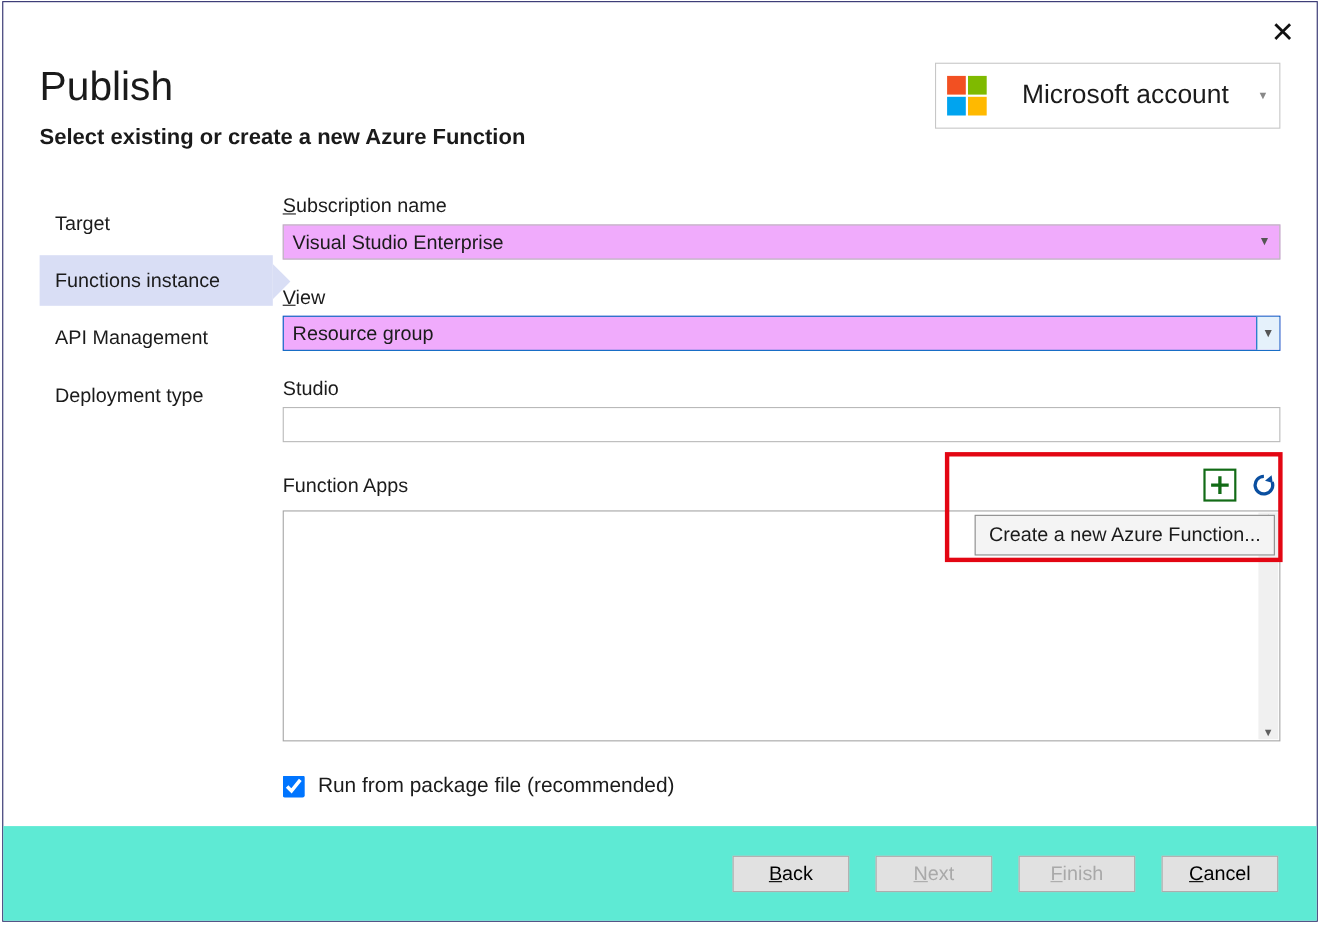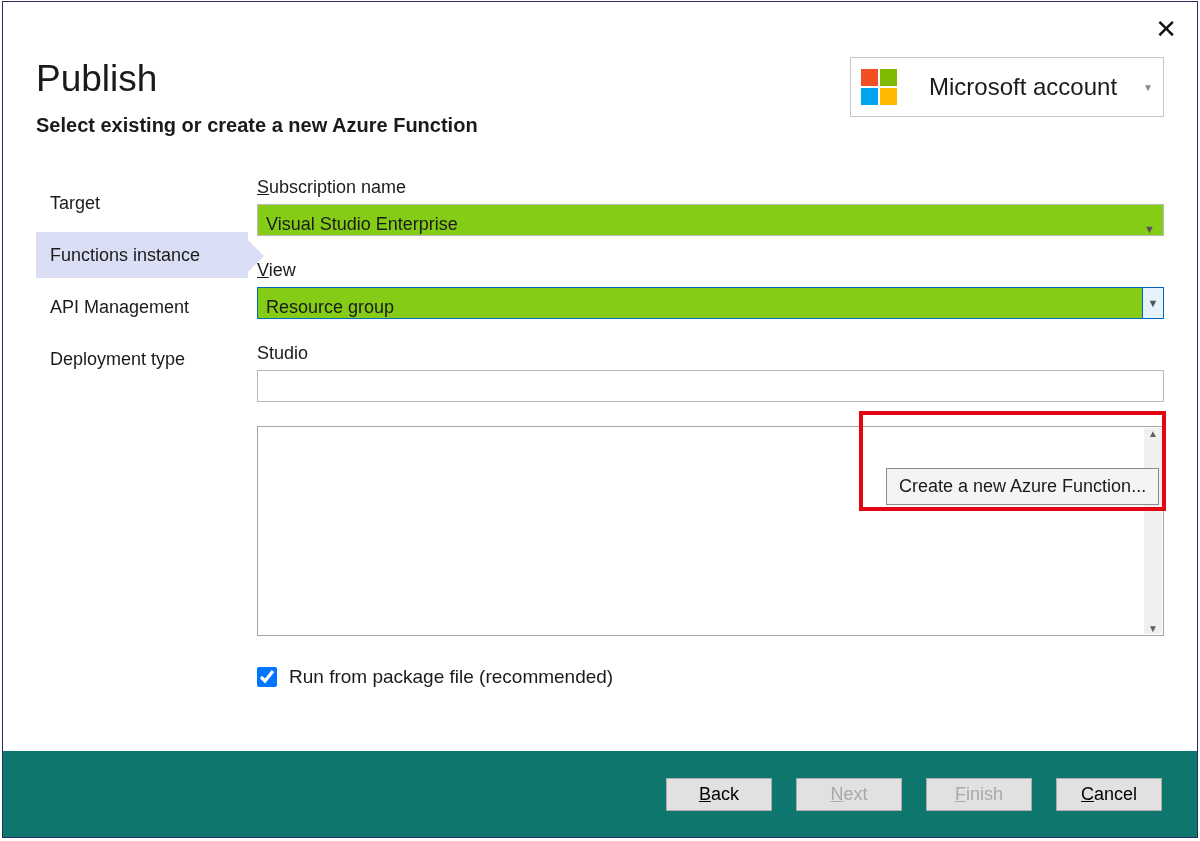--- a/index.html
+++ b/index.html
@@ -13,39 +13,39 @@
 .account-box .acct-label{font-size:24px;margin-left:28px;flex:1}
 .account-box .dd{color:#888;font-size:10px}
 h1.title{position:absolute;top:56px;left:33px;margin:0;font-size:37px;font-weight:300;color:#1a1a1a}
 .subtitle{position:absolute;top:112px;left:33px;font-size:20px;font-weight:700;color:#1a1a1a}
 .sidebar{position:absolute;top:178px;left:33px;width:212px}
 .nav-item{height:46px;line-height:46px;padding-left:14px;font-size:18px;color:#1b1b1b;cursor:pointer;position:relative;margin-bottom:6px}
 .nav-item.active{background:#d9def5}
 .nav-item.active::after{content:"";position:absolute;right:-16px;top:8px;width:0;height:0;border-top:16px solid transparent;border-bottom:16px solid transparent;border-left:16px solid #d9def5}
 .form-area{position:absolute;top:175px;left:254px;right:33px}
 .flabel{font-size:18px;color:#1b1b1b;margin-bottom:6px}
-.select-box{width:100%;height:32px;border:1px solid #b9b9b9;font-size:18px;padding:0 8px;box-sizing:border-box;background:#84cc16;position:relative;display:flex;align-items:flex-end;justify-content:space-between;margin-bottom:24px;cursor:pointer}
+.select-box{width:100%;height:32px;border:1px solid #b9b9b9;font-size:18px;padding:0 8px;box-sizing:border-box;background:#f0abfc;position:relative;display:flex;align-items:center;justify-content:space-between;margin-bottom:24px;cursor:pointer}
 .select-box.blue{border:1px solid #0067c0}
 .select-box.blue .caret-box{width:20px;height:30px;margin-right:-8px;background:#e5f1fb;display:flex;align-items:center;justify-content:center;border-left:1px solid #0067c0}
 .caret{font-size:11px;color:#555}
 .text-input{width:100%;height:32px;border:1px solid #b9b9b9;box-sizing:border-box;padding:0 8px;font-size:18px;margin-bottom:24px}
 .fa-header{display:flex;align-items:center;margin-bottom:8px}
 .fa-header .flabel{flex:1;margin-bottom:0}
 .icon-btn{width:30px;height:30px;display:flex;align-items:center;justify-content:center;cursor:pointer;box-sizing:border-box}
 .plus-btn{border:2px solid #126b16}
 .plus-btn svg{display:block}
 .refresh-btn{margin-left:10px}
 .listbox{width:100%;height:210px;border:1px solid #a5a5a5;background:#fff;position:relative;box-sizing:border-box}
 .listbox .scroll{position:absolute;top:1px;right:1px;bottom:1px;width:18px;background:#f0f0f0;display:flex;flex-direction:column;justify-content:space-between;align-items:center;color:#606060;font-size:10px}
 .redbox{position:absolute;border:4px solid #e30613;box-sizing:border-box;pointer-events:none}
 .tooltip{position:absolute;border:1px solid #8b8b8b;background:#f4f4f4;padding:7px 12px;font-size:18px;color:#1b1b1b}
 .run-row{display:flex;align-items:center;margin-top:30px}
 .run-row input[type=checkbox]{width:20px;height:20px;margin:0 12px 0 0}
 .run-row label{font-size:19px}
-.btnbar{position:absolute;left:0;right:0;bottom:0;height:86px;background:#0f766e;display:flex;align-items:center;justify-content:flex-end;padding-right:35px;gap:24px}
+.btnbar{position:absolute;left:0;right:0;bottom:0;height:86px;background:#5eead4;display:flex;align-items:center;justify-content:flex-end;padding-right:35px;gap:24px}
 .btn{width:106px;height:33px;border:1px solid #adadad;background:#e1e1e1;font-size:18px;cursor:pointer;font-family:inherit}
 .btn[disabled]{color:#a9a9a9;cursor:default}
 .ak{text-decoration:underline}
 </style>
 </head>
 <body>
 
 <div class="dialog">
   <div class="close-x">✕</div>
 
@@ -81,20 +81,34 @@
     <div class="select-box blue">
       <span>Resource group</span>
       <span class="caret-box">
           <span class="caret">▼</span>
         </span>
     </div>
 
     <div class="flabel">Studio</div>
     <input class="text-input" type="text" value="" style="">
 
+    <div class="fa-header">
+      <div class="flabel">Function Apps</div>
+      <div class="icon-btn plus-btn">
+        <svg width="20" height="20" viewBox="0 0 20 20">
+            <path d="M10 2v16M2 10h16" stroke="#126b16" stroke-width="3"></path>
+          </svg>
+      </div>
+      <div class="icon-btn refresh-btn">
+        <svg width="22" height="22" viewBox="0 0 22 22">
+            <path d="M11 3a8 8 0 1 0 7.5 5.2" fill="none" stroke="#0a4fa0" stroke-width="3"></path>
+            <path d="M18 2l1 7-7-2z" fill="#0a4fa0"></path>
+          </svg>
+      </div>
+    </div>
 
     <div class="listbox">
       <div class="scroll">
         <span>▲</span>
         <span>▼</span>
       </div>
     </div>
 
     <div class="run-row">
       <input type="checkbox" checked="" style="">

